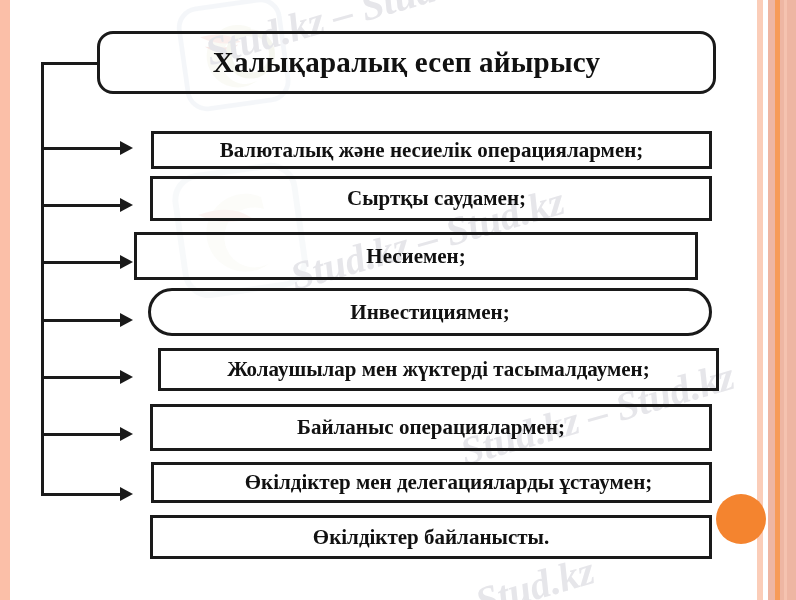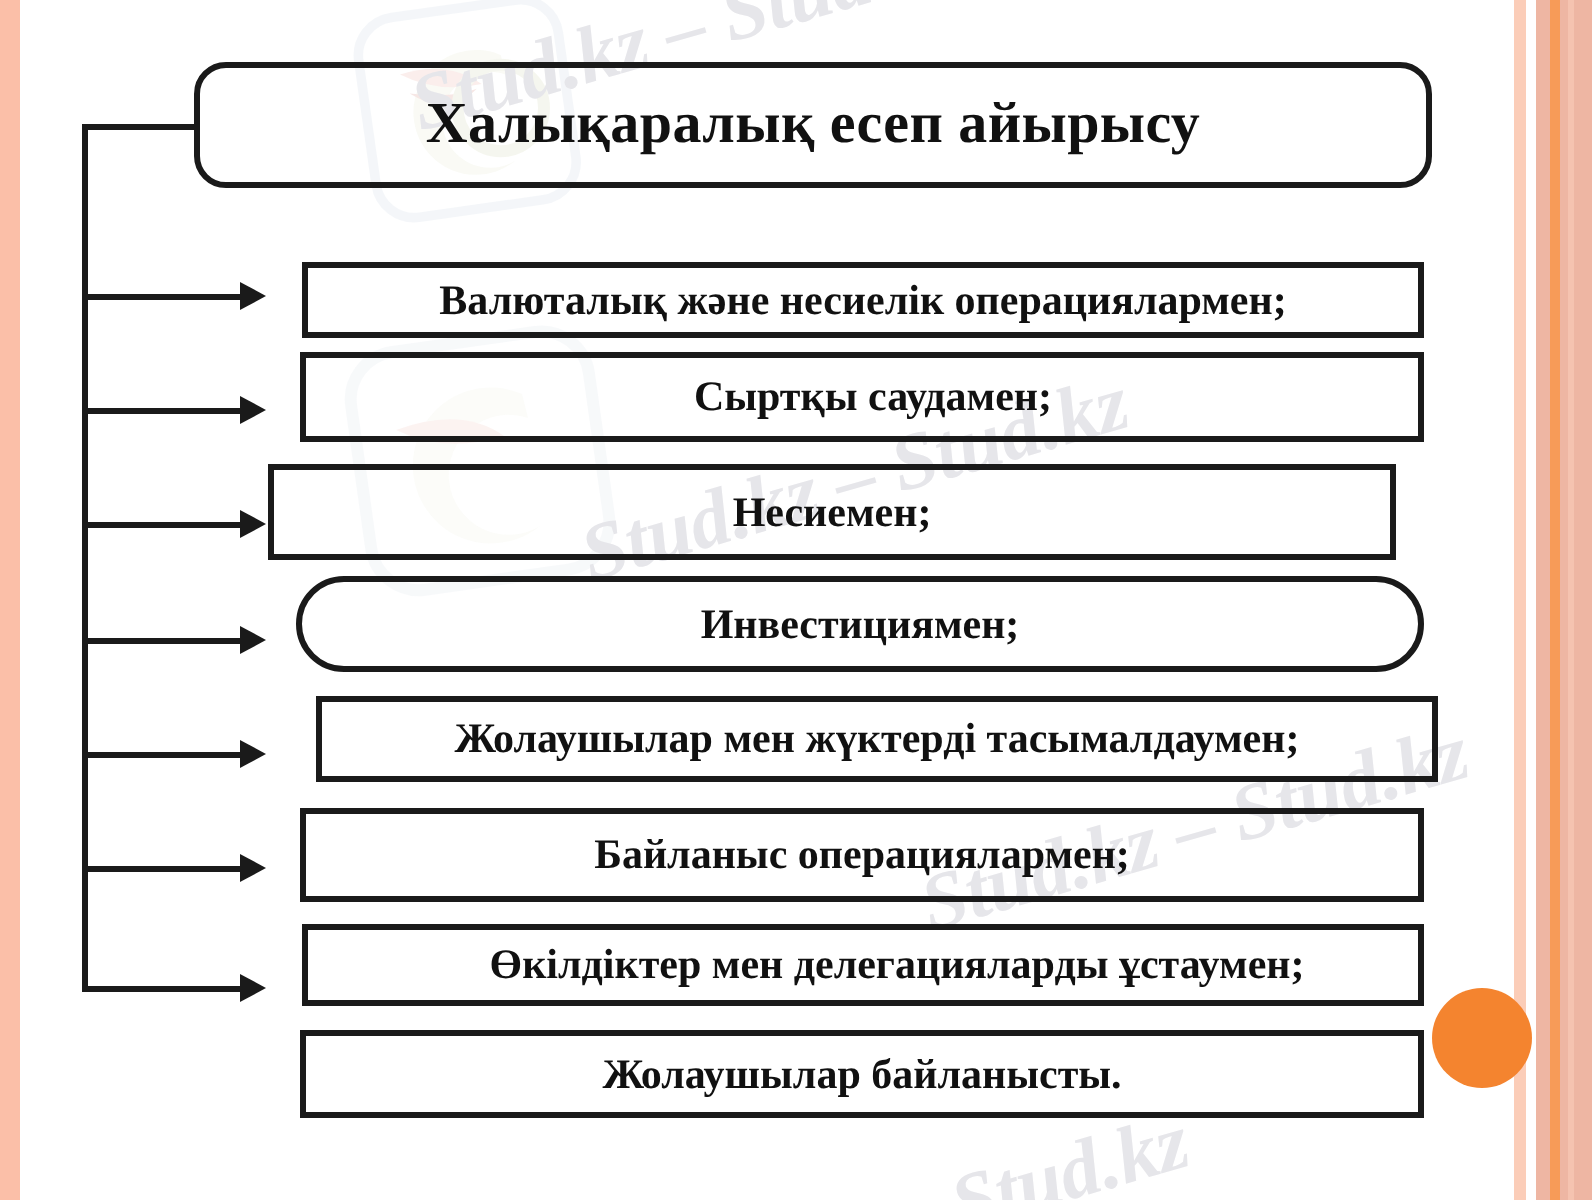--- a/index.html
+++ b/index.html
@@ -218,19 +218,19 @@
       <div class="arrowhead" style="top: 427px;"></div>
       <div class="item-box" style="left: 150px; top: 404px; width: 562px; height: 47px;">
         <span class="item-text">Байланыс операциялармен;</span>
       </div>
       <div class="branch" style="top: 493px;"></div>
       <div class="arrowhead" style="top: 487px;"></div>
       <div class="item-box" style="left: 151px; top: 462px; width: 561px; height: 41px; padding-left: 34px;">
         <span class="item-text">Өкілдіктер мен делегацияларды ұстаумен;</span>
       </div>
       <div class="item-box" style="left: 150px; top: 515px; width: 562px; height: 44px;">
-        <span class="item-text">Жолаушылар байланысты.</span>
+        <span class="item-text">Өкілдіктер байланысты.</span>
       </div>
     </div>
 
   <div class="orange-dot"></div>
 
 </div>
 
 </body></html>

